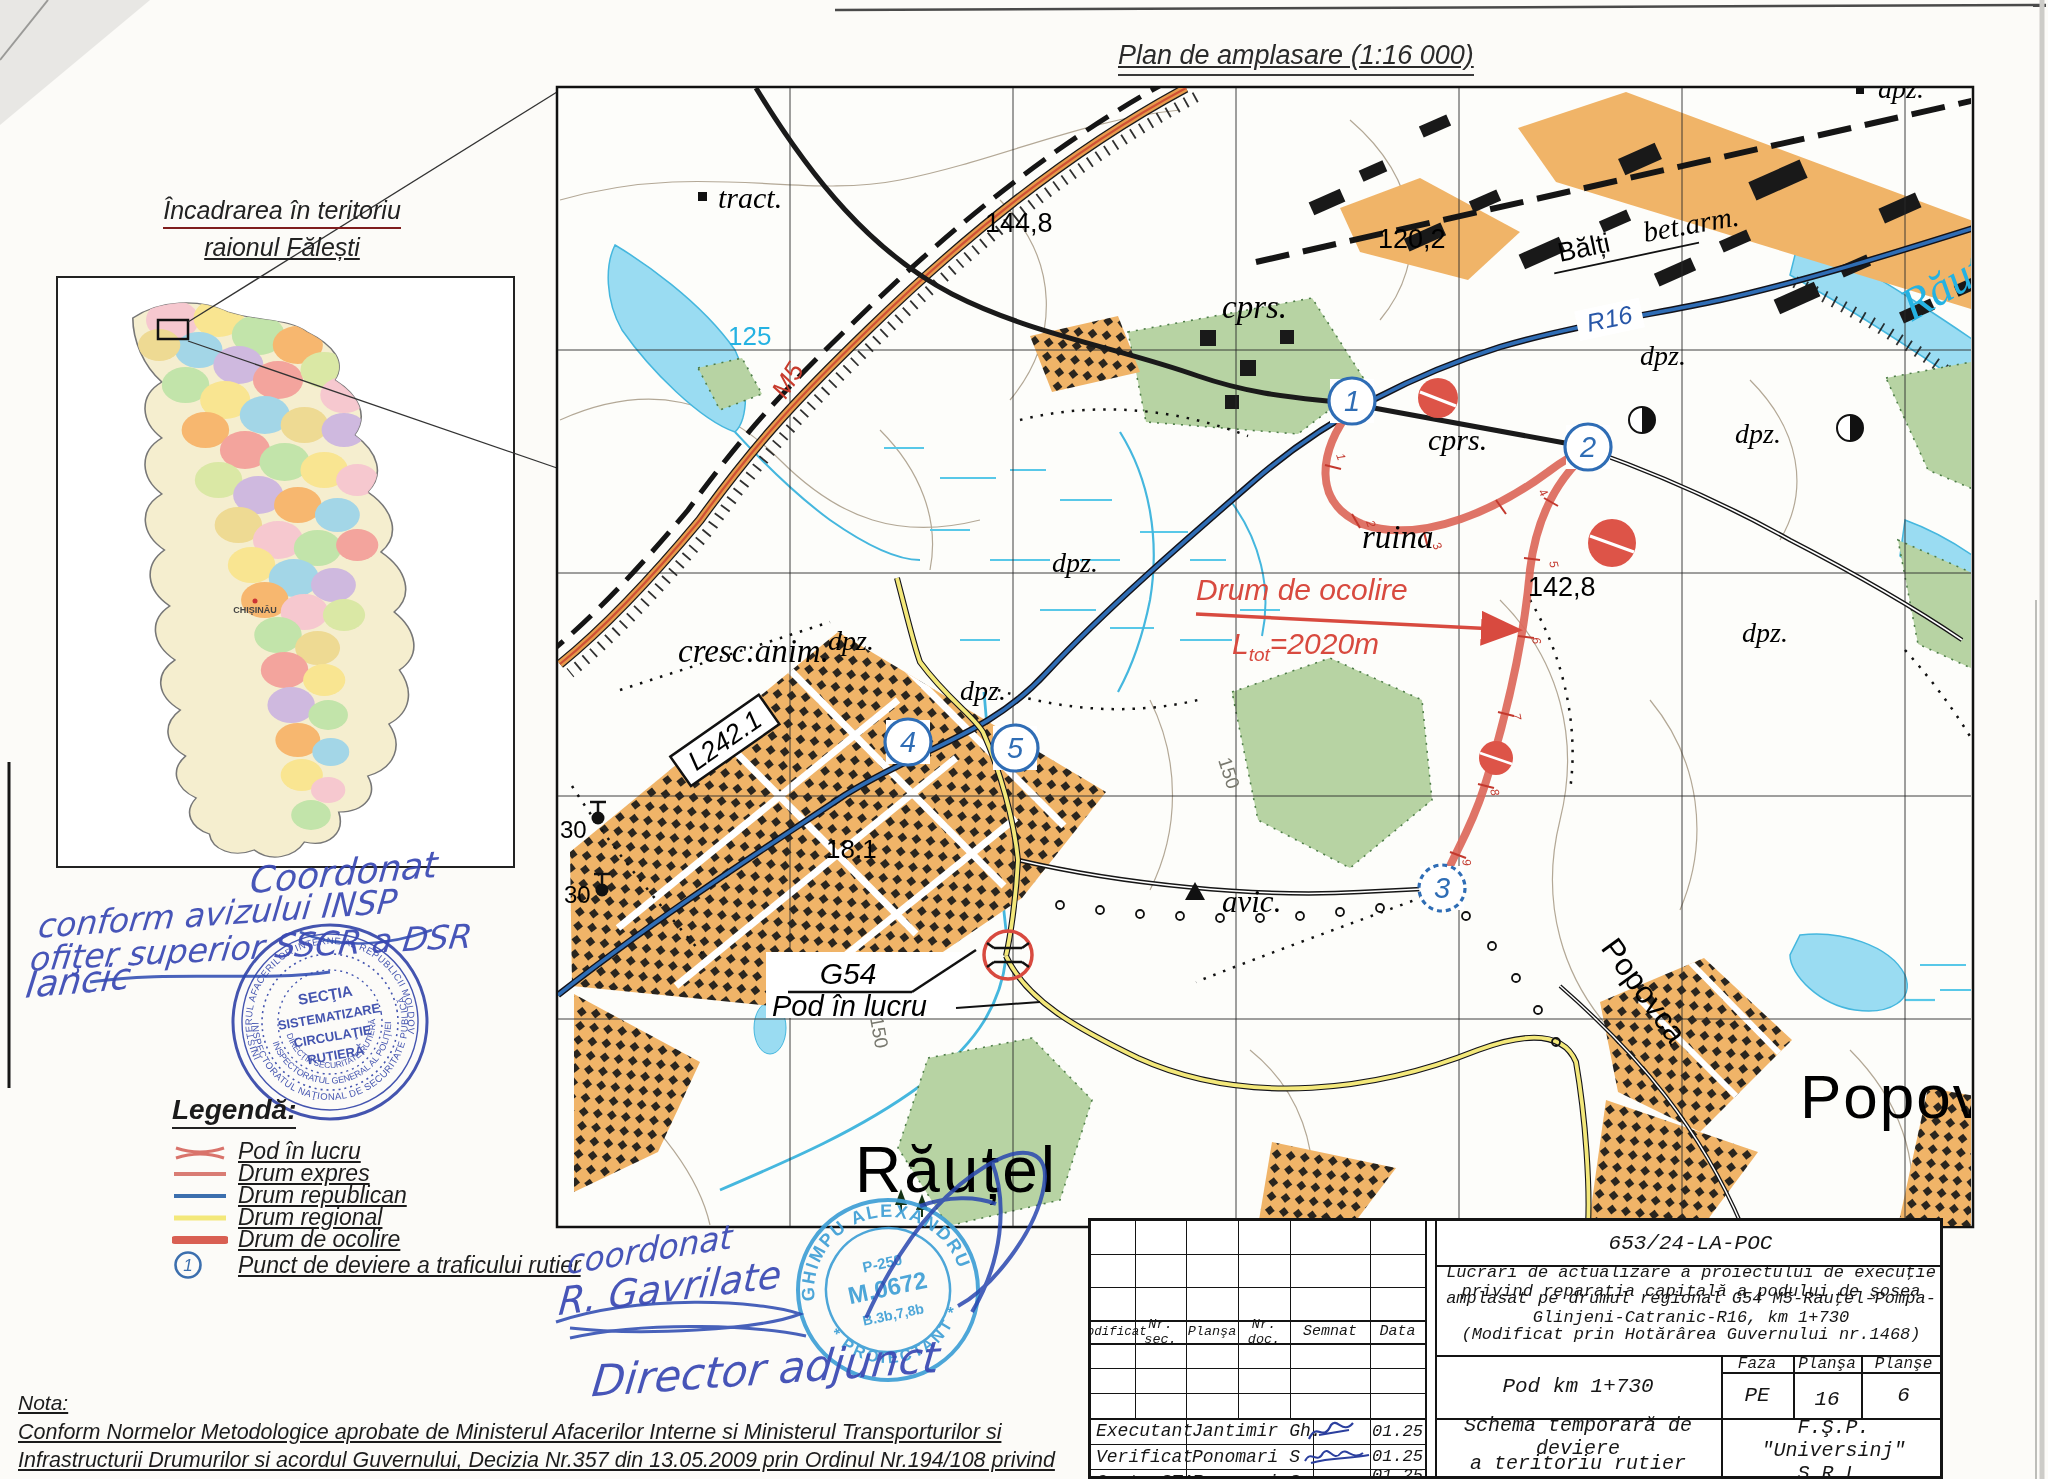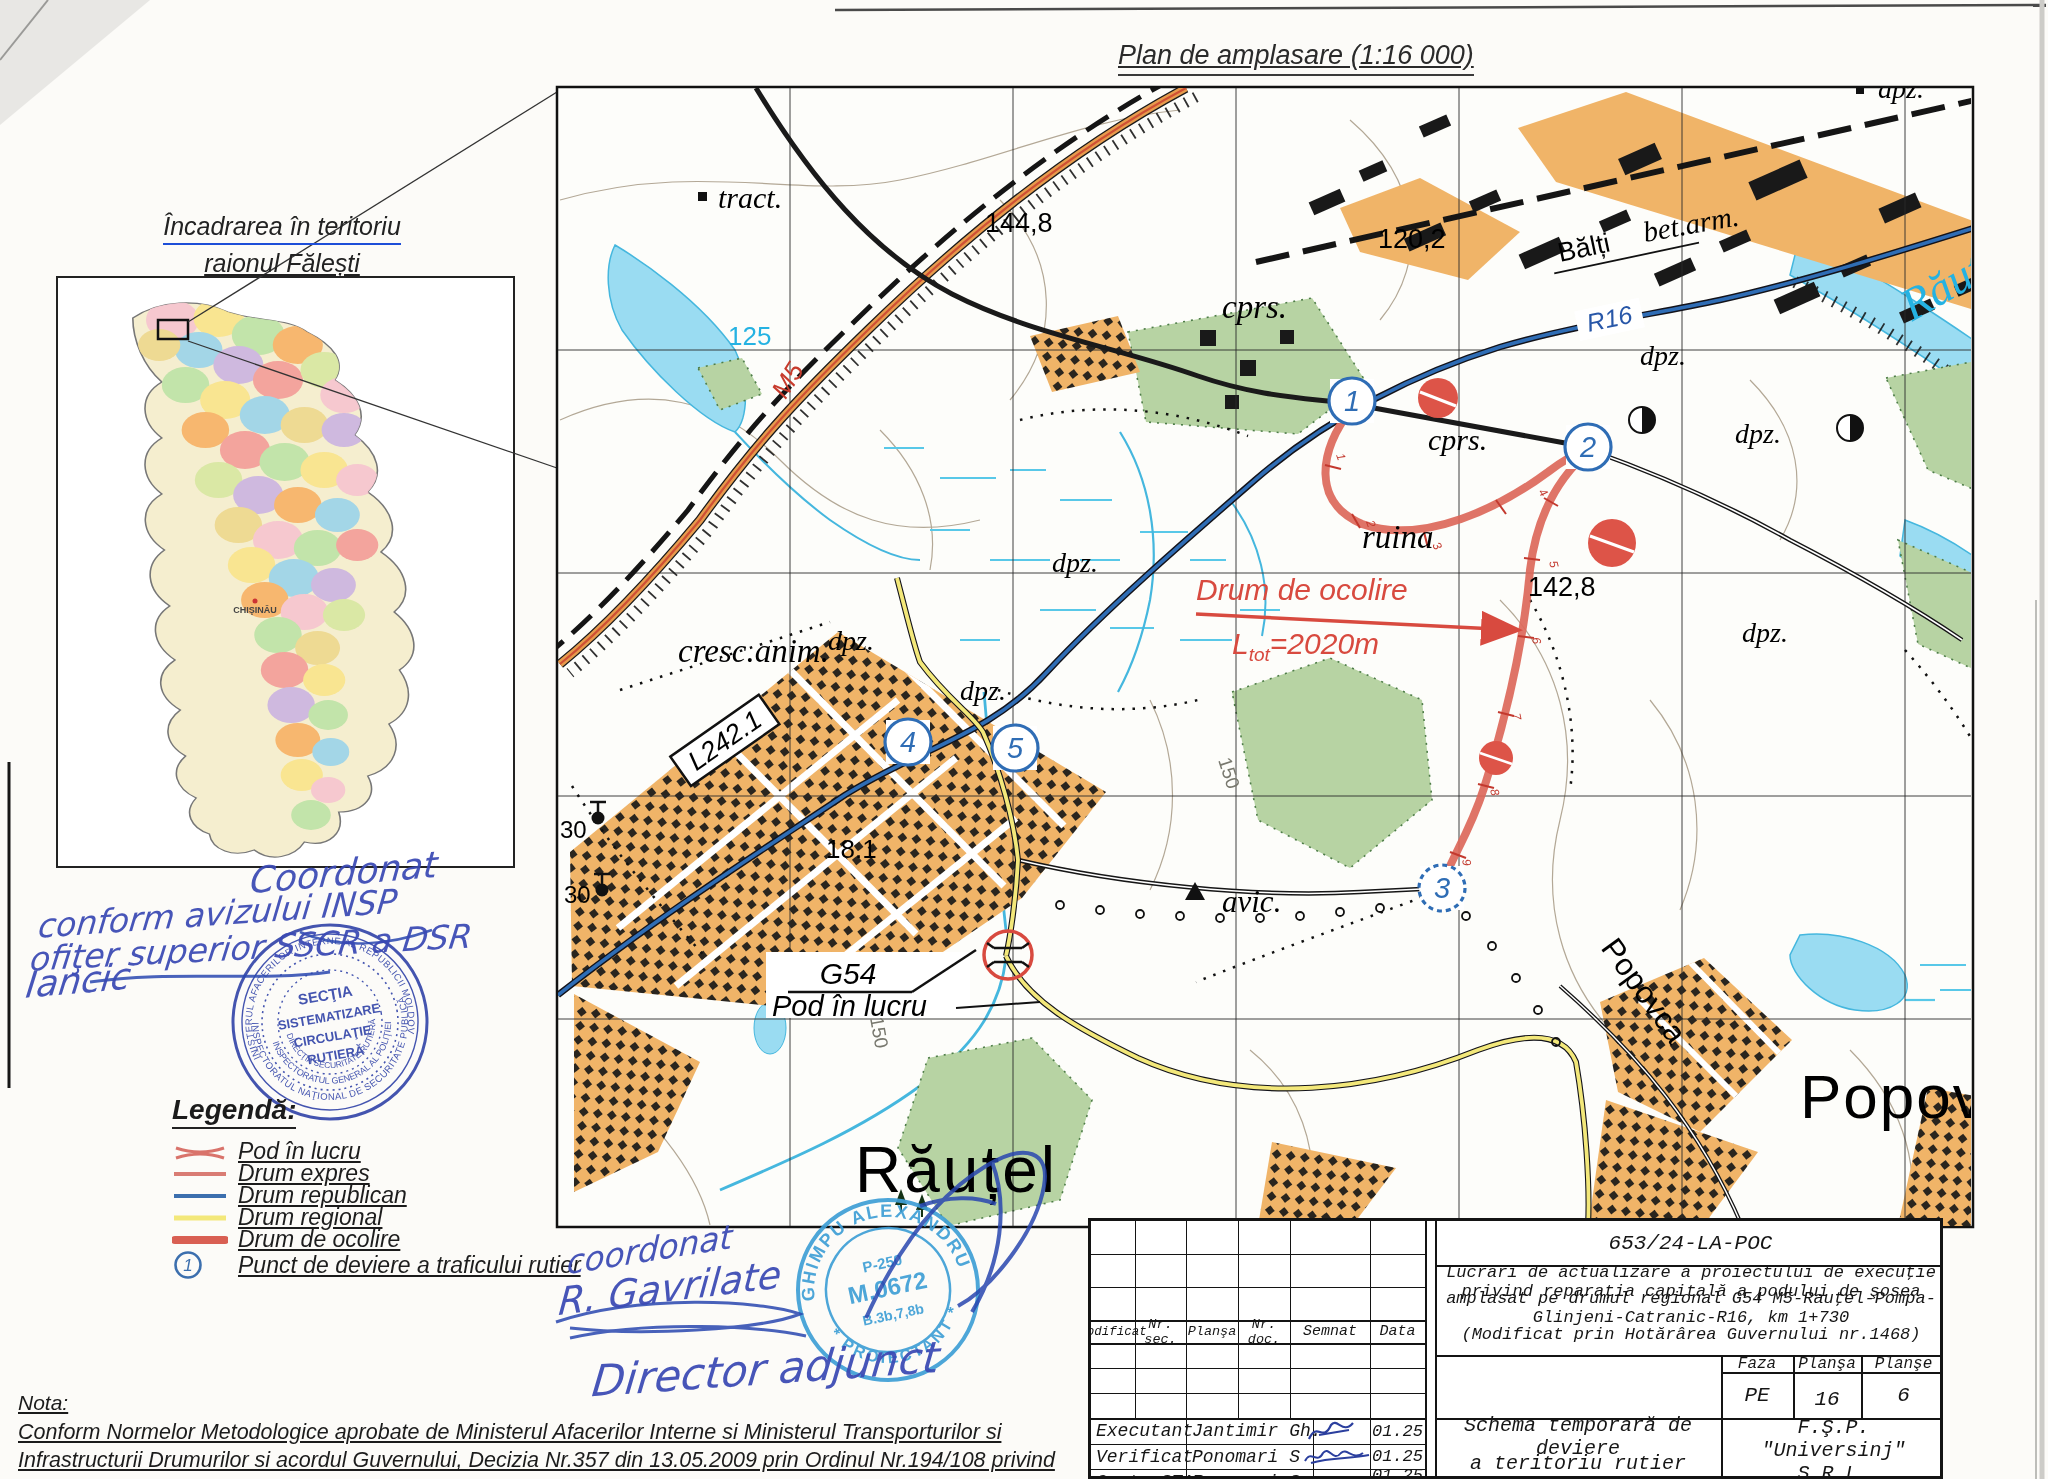--- a/index.html
+++ b/index.html
@@ -3,21 +3,21 @@
 <meta charset="utf-8">
 <style>
   html,body{margin:0;padding:0;background:#fbfaf7;}
   .page{position:relative;width:2048px;height:1479px;overflow:hidden;background:#fcfbf8;
         font-family:"Liberation Sans",sans-serif;color:#1b1b1b;}
   .layer{position:absolute;left:0;top:0;z-index:1;}
   .ov{position:absolute;z-index:3;text-decoration:underline;}
   .plan-title{left:1118px;top:40px;font-size:27px;font-style:italic;color:#2a2a2a;
               border-bottom:2.5px solid #3a3a3a;padding-bottom:3px;}
   .inset-title{left:92px;top:196px;width:380px;text-align:center;font-size:25px;font-style:italic;color:#222;}
-  .inset-title .t1{display:inline-block;border-bottom:2px solid #1d4ed8;padding-bottom:2px;margin-top:16px;}
+  .inset-title .t1{display:inline-block;border-bottom:2px solid #7f1d1d;padding-bottom:2px;}
   .inset-title .t2{margin-top:4px;}
   .legend{left:172px;top:1094px;}
   .legend .lt{display:inline-block;font-size:28px;font-style:italic;font-weight:bold;
               border-bottom:2.5px solid #222;margin-bottom:12px;padding-bottom:1px;}
   .lrow{display:flex;align-items:center;height:21px;margin-bottom:1px;}
   .lrow.tall{height:28px;}
   .lsym{width:66px;display:flex;align-items:center;}
   .llab{font-size:23px;font-style:italic;color:#1d1d1d;white-space:nowrap;}
   .nota{left:18px;top:1391px;width:1062px;}
   .nota .nl{font-size:21px;font-style:italic;margin-bottom:3px;}
@@ -641,20 +641,21 @@
         <path d="M4,22 C12,4 18,26 26,8 C32,0 38,18 48,6 M14,18 L44,13" stroke="#2b3f9e" stroke-width="2.2" fill="none"></path>
       </svg>
   <svg class="sig" style="left:210px;top:222px" width="76" height="26">
         <path d="M4,18 C10,6 16,22 22,10 C28,2 32,20 40,10 C46,4 52,18 62,10 M10,20 C30,14 50,16 68,12" stroke="#2b3f9e" stroke-width="2" fill="none"></path>
       </svg>
 
   <div class="txt ctr" style="left:344px;top:0;width:511px;height:44px;font-size:21px">653/24-LA-POC</div>
   <div class="txt ctr" style="left:350px;top:48px;width:500px;height:26px;font-size:17px">Lucrări de actualizare a proiectului de execuţie privind reparaţia capitală a podului de şosea</div>
   <div class="txt ctr" style="left:350px;top:74px;width:500px;height:26px;font-size:17px">amplasat pe drumul regional G54 M5-Rauţel-Pompa-Glinjeni-Catranic-R16, km 1+730</div>
   <div class="txt ctr" style="left:350px;top:100px;width:500px;height:26px;font-size:17px">(Modificat prin Hotărârea Guvernului nr.1468)</div>
+  <div class="txt ctr" style="left:344px;top:134px;width:286px;height:63px;font-size:21px">Pod km 1+730</div>
   <div class="txt ctr" style="left:630px;top:134px;width:72px;height:17px;font-size:16px">Faza</div>
   <div class="txt ctr" style="left:702px;top:134px;width:68px;height:17px;font-size:16px">Planşa</div>
   <div class="txt ctr" style="left:770px;top:134px;width:85px;height:17px;font-size:16px">Planşe</div>
   <div class="txt ctr" style="left:630px;top:151px;width:72px;height:46px;font-size:21px">PE</div>
   <div class="txt ctr" style="left:702px;top:155px;width:68px;height:46px;font-size:21px">16</div>
   <div class="txt ctr" style="left:770px;top:151px;width:85px;height:46px;font-size:21px">6</div>
   <div class="txt ctr" style="left:344px;top:204px;width:286px;height:24px;font-size:20px">Schema temporară de deviere</div>
   <div class="txt ctr" style="left:344px;top:230px;width:286px;height:24px;font-size:20px">a teritoriu rutier</div>
   <div class="txt ctr" style="left:630px;top:197px;width:225px;height:64px;font-size:20px">F.Ş.P. "Universinj" S.R.L.</div>
 </div>

